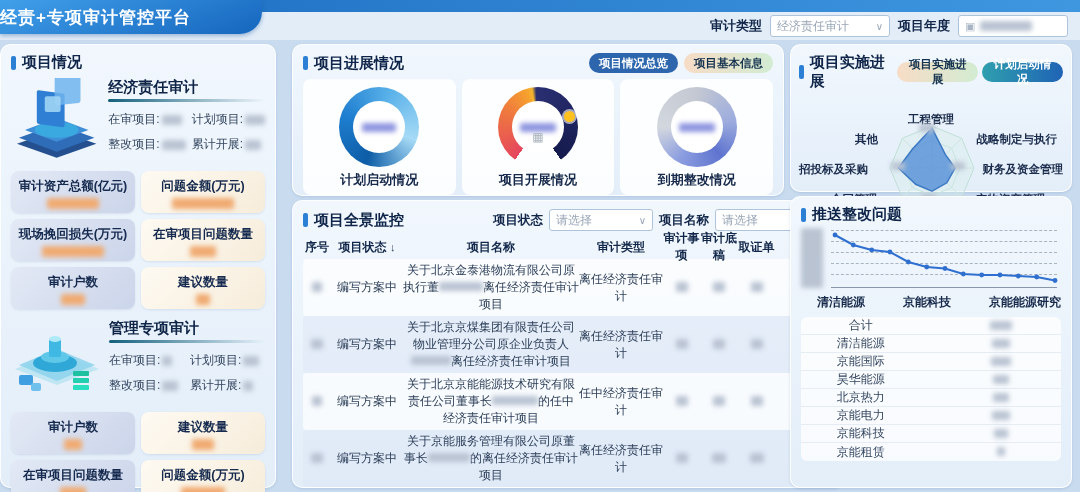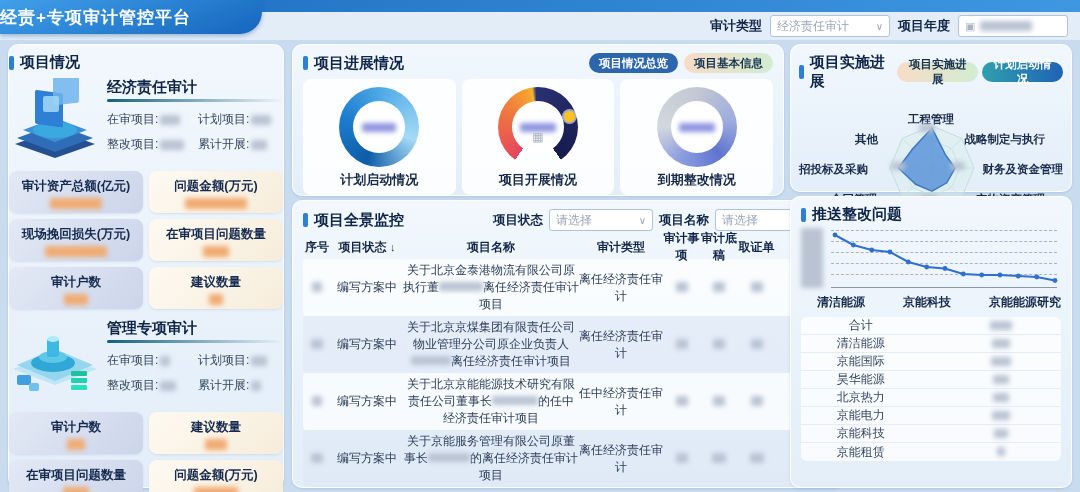--- a/index.html
+++ b/index.html
@@ -119,21 +119,21 @@
       <span>经济责任审计</span>
       <span class="chev">∨</span>
     </div>
     <span class="hc-label">项目年度</span>
     <div class="sel" style="width:110px; justify-content:flex-start; gap:5px;">
       <span style="font-size:11px; color:#a8b4c4;">▣</span>
       <span class="rx rx-g" style="width:52px; height:10px;"></span>
     </div>
   </div>
 
-  <div class="panel" style="left:8px; top:44px; width:276px; height:444px; padding:8px 0;">
+  <div class="panel" style="left:0; top:44px; width:276px; height:444px; padding:8px 10px;">
     <div class="ptitle">
       <span class="pbar"></span>
       <span>项目情况</span>
     </div>
 
     <div class="sec-block">
       <svg width="92" height="86" viewBox="0 0 92 86">
         <polygon points="46,52 86,66 46,80 6,66" fill="#24508f"></polygon>
         <polygon points="46,46 84,60 46,74 8,60" fill="#2f6db8"></polygon>
         <polygon points="46,40 78,52 46,64 14,52" fill="#3f8fd8"></polygon>
@@ -386,21 +386,21 @@
           <line x1="133" y1="58" x2="175.0" y2="58.0" stroke="#cfe6e0" stroke-width="1"></line>
           <line x1="133" y1="58" x2="162.7" y2="87.7" stroke="#cfe6e0" stroke-width="1"></line>
           <line x1="133" y1="58" x2="133.0" y2="100.0" stroke="#cfe6e0" stroke-width="1"></line>
           <line x1="133" y1="58" x2="103.3" y2="87.7" stroke="#cfe6e0" stroke-width="1"></line>
           <line x1="133" y1="58" x2="91.0" y2="58.0" stroke="#cfe6e0" stroke-width="1"></line>
           <line x1="133" y1="58" x2="103.3" y2="28.3" stroke="#cfe6e0" stroke-width="1"></line>
           <polygon points="133.0,18.1 146.4,44.6 156.1,58.0 147.8,72.8 133.0,81.1 116.7,74.3 99.4,58.0 113.7,38.7" fill="rgba(92,148,216,0.85)" stroke="#3c79c4" stroke-width="1.5"></polygon>
         </svg>
       <span class="radar-lbl" style="top:2px; left:50%; transform:translateX(-50%);">工程管理</span>
       <span class="radar-lbl" style="top:22px; left:56px;">其他</span>
-      <span class="radar-lbl" style="top:22px; right:18px;">战略制定与执行</span>
+      <span class="radar-lbl" style="top:22px; right:6px;">战略制定与执行</span>
       <span class="radar-lbl" style="top:52px; left:0px;">招投标及采购</span>
       <span class="radar-lbl" style="top:52px; right:0px;">财务及资金管理</span>
       <span class="radar-lbl" style="top:82px; left:32px;">合同管理</span>
       <span class="radar-lbl" style="top:82px; right:18px;">实物资产管理</span>
       <span class="radar-lbl" style="top:102px; left:50%; transform:translateX(-50%);">制度流程建设与执行</span>
       <span class="rx rx-g" style="position:absolute; width:16px; height:8px; top:14px; left:120px;"></span>
       <span class="rx rx-g" style="position:absolute; width:14px; height:8px; top:52px; left:92px;"></span>
       <span class="rx rx-g" style="position:absolute; width:14px; height:8px; top:52px; left:152px;"></span>
       <span class="rx rx-g" style="position:absolute; width:16px; height:8px; top:84px; left:122px;"></span>
     </div>

